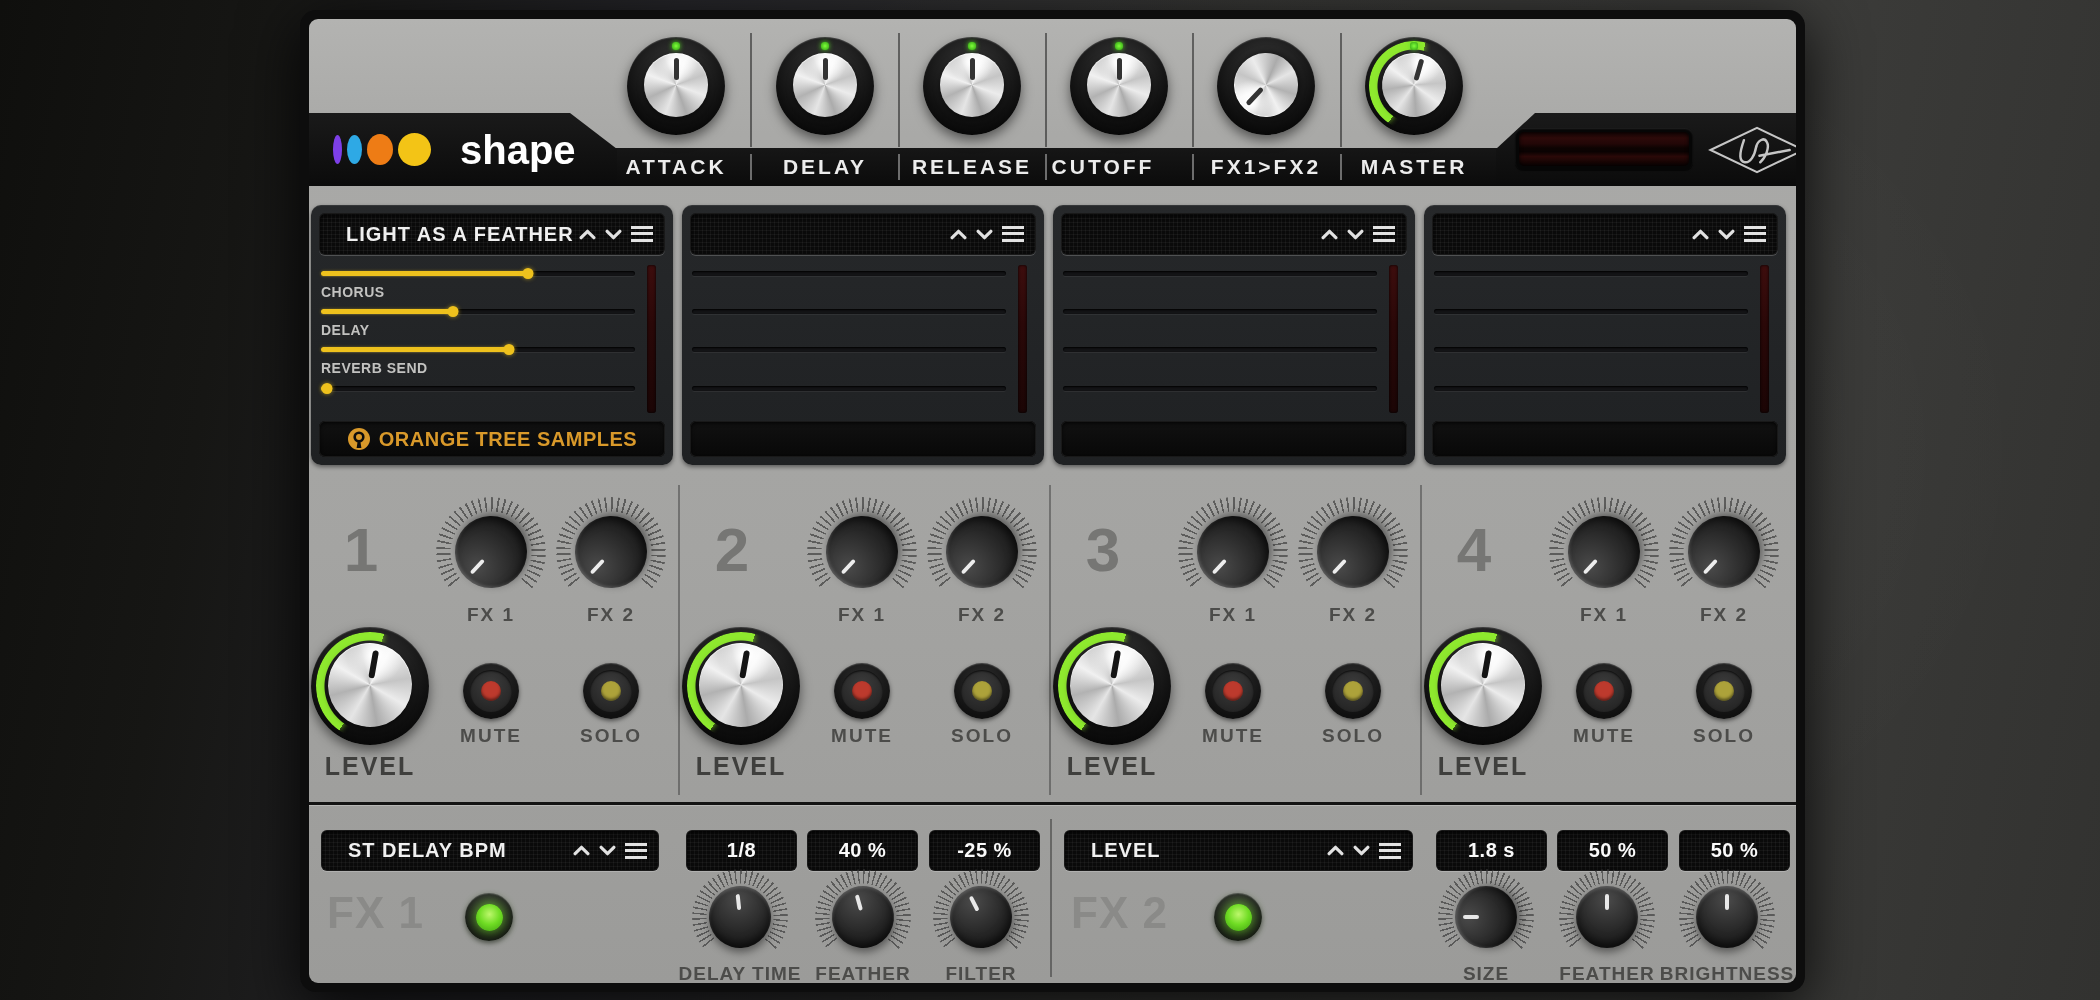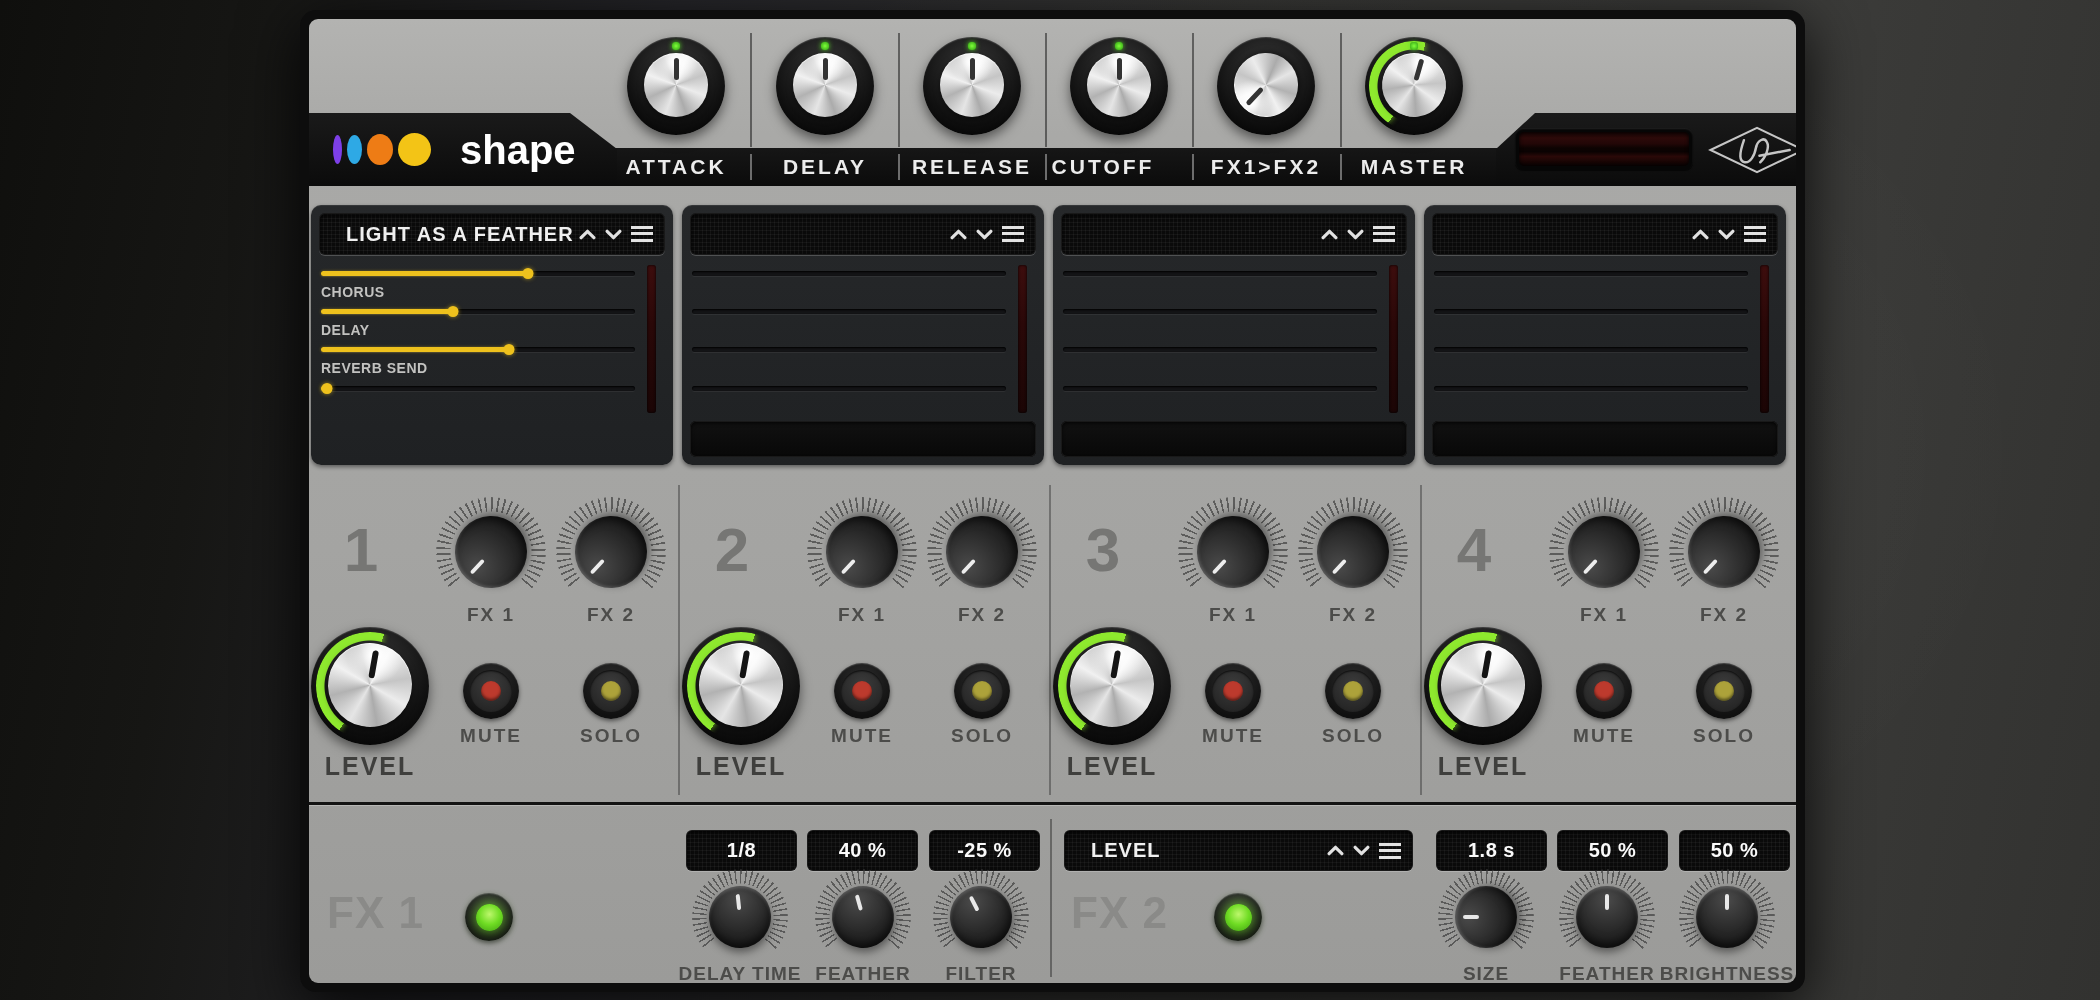--- a/index.html
+++ b/index.html
@@ -260,20 +260,29 @@
       <div class="slabel">REVERB SEND</div>
     </div>
     <div class="srow" style="top:181px">
       <div class="track">
         <div class="fill" style="width: 2%; background: rgb(238, 193, 29);"></div>
         <div class="thumb" style="left: 2%; background: rgb(238, 193, 29);"></div>
       </div>
       <div class="slabel"></div>
     </div>
     <div class="meter"></div>
+    <div class="slot-footer">
+      <svg width="24" height="24" viewBox="0 0 24 24">
+        <circle cx="12" cy="12" r="11" fill="#d9992a"></circle>
+        <circle cx="12" cy="10" r="5.6" fill="#0d0d0d"></circle>
+        <circle cx="12" cy="10" r="3" fill="#d9992a"></circle>
+        <path d="M10.7 14 h2.6 l1.1 7 h-4.8 z" fill="#0d0d0d"></path>
+      </svg>
+      <span class="vendor">ORANGE TREE SAMPLES</span>
+    </div>
   </div>
 
   <div class="slot" style="left:373px">
     <div class="slot-header blackbar">
       <span class="bar-title"></span>
       <span class="bar-icons">
         <svg class="chev" viewBox="0 0 16 10">
               <polyline points="2,8 8,2 14,8"></polyline>
             </svg>
         <svg class="chev" viewBox="0 0 16 10">
@@ -543,20 +552,32 @@
       <div class="btn-dot" style="background: rgb(173, 162, 58);"></div>
     </div>
     <div class="mx-label" style="left:120px;top:706px">MUTE</div>
     <div class="mx-label" style="left:240px;top:706px">SOLO</div>
   </div>
 
   <div class="hdiv"></div>
   <div class="vdiv"></div>
 
   <div class="fxsec" style="left:0;width:741px">
+    <div class="blackbar" style="position:absolute;left:12px;top:25px;width:338px;height:41px">
+      <span class="bar-title">ST DELAY BPM</span>
+      <span class="bar-icons">
+        <svg class="chev" viewBox="0 0 16 10">
+              <polyline points="2,8 8,2 14,8"></polyline>
+            </svg>
+        <svg class="chev" viewBox="0 0 16 10">
+              <polyline points="2,2 8,8 14,2"></polyline>
+            </svg>
+        <span class="burger"></span>
+      </span>
+    </div>
     <div class="valuebox blackbar" style="left:377px;top:25px">1/8</div>
     <div class="valuebox blackbar" style="left:498px;top:25px">40 %</div>
     <div class="valuebox blackbar" style="left:620px;top:25px">-25 %</div>
     <div class="fx-name" style="left:18px">FX 1</div>
     <div class="led-btn" style="left:156px;top:88px">
       <div class="led-green"></div>
     </div>
     <div class="knob bk" style="left:383px;top:64px">
       <div class="ticks"></div>
       <div class="cap dark" style="transform: rotate(-6deg);">

